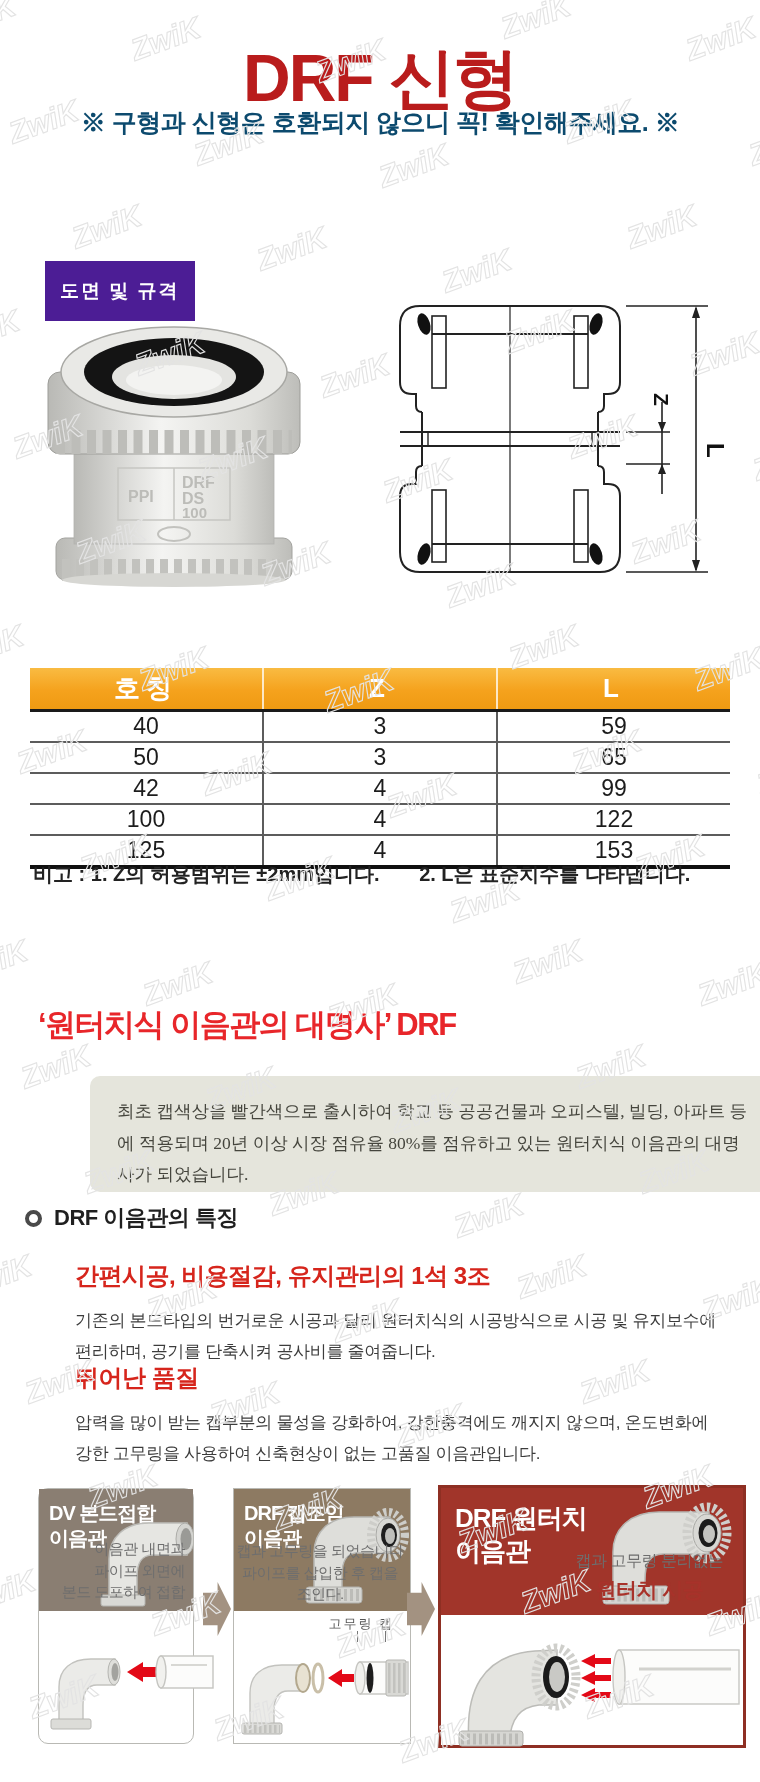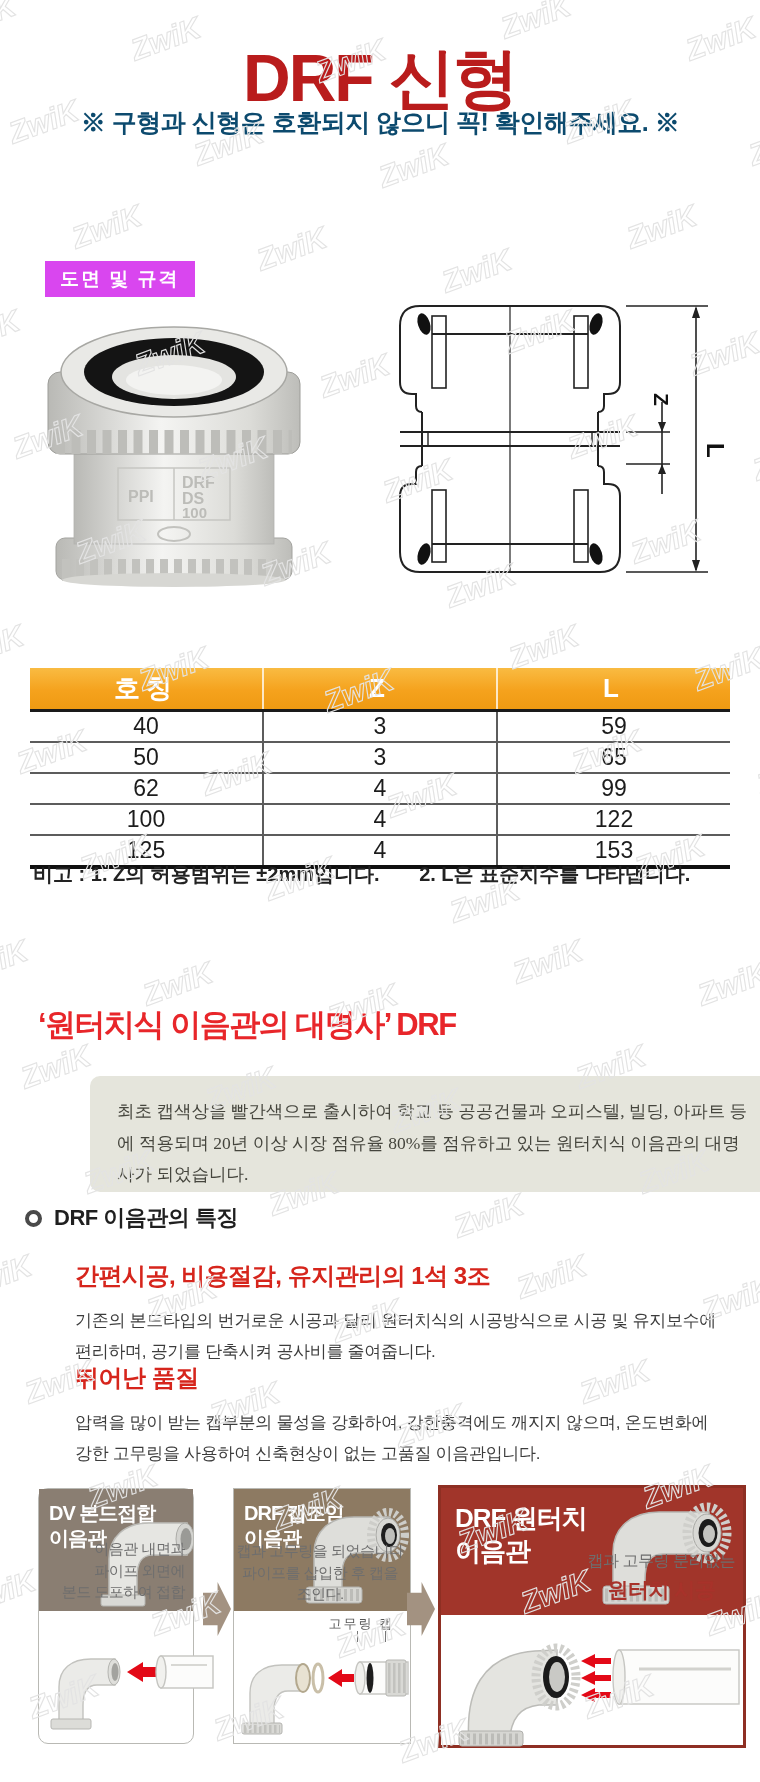--- a/index.html
+++ b/index.html
@@ -6,22 +6,22 @@
   .page{position:relative;width:760px;height:1782px;background:#ffffff;overflow:hidden;
         font-family:"Liberation Sans",sans-serif;}
 
   
   .main-title{position:absolute;top:0px;left:0;width:100%;text-align:center;
               font-size:66px;font-weight:800;color:#b91c1c;letter-spacing:-2px;margin-top:34px;}
   .warning{position:absolute;top:106px;left:0;width:100%;text-align:center;
            font-size:25px;font-weight:700;color:#0c4a6e;letter-spacing:-0.5px;}
 
   
-  .badge{position:absolute;left:45px;top:261px;background:#d946ef;color:#ffffff;
-         font-size:19px;font-weight:700;padding:5px 15px;letter-spacing:2px;}
+  .badge{position:absolute;left:45px;top:261px;background:#4c1d95;color:#ffffff;
+         font-size:19px;font-weight:700;padding:17px 15px;letter-spacing:2px;}
 
   
   .coupling-photo{position:absolute;left:46px;top:320px;}
   .tech-drawing{position:absolute;left:370px;top:294px;}
 
   
   .spec-table{position:absolute;left:30px;top:668px;width:700px;}
   .thead{display:flex;height:41px;background:linear-gradient(180deg,#f9bb42 0%,#f5a21d 55%,#ef9a12 100%);
          border-bottom:3px solid #1a1a1a;}
   .th{flex:1;text-align:center;color:#ffffff;font-size:26px;font-weight:700;
@@ -67,21 +67,21 @@
   .p-elbow{position:absolute;}
   .panel-1 .p-elbow{right:0px;top:14px;}
   .panel-2 .p-elbow{right:-2px;top:6px;}
   .panel-3 .p-elbow{right:6px;top:4px;}
   .p-body{position:relative;}
   .install-art{position:absolute;left:0px;top:24px;}
   .panel-3 .install-art{left:2px;top:6px;}
   .caption{position:absolute;font-size:15px;color:#6e6e6e;line-height:1.45;letter-spacing:-0.5px;}
   .panel-1 .caption{right:8px;bottom:8px;text-align:right;}
   .panel-2 .caption{left:0;right:4px;bottom:6px;text-align:center;}
-  .panel-3 .caption{right:8px;bottom:10px;text-align:center;font-size:16px;}
+  .panel-3 .caption{right:20px;bottom:10px;text-align:center;font-size:16px;}
   .caption .red-line{display:block;color:#a8322a;font-size:21px;font-weight:700;margin-top:2px;letter-spacing:-0.5px;}
   .part-labels{position:absolute;top:4px;right:16px;font-size:13px;color:#555555;letter-spacing:2px;}
   .pointer-line{position:absolute;width:0;height:11px;border-left:1px solid #777777;}
   .pl-1{top:20px;right:52px;}
   .pl-2{top:20px;right:24px;}
 
   
   .inter-arrow{position:absolute;top:1582px;width:28px;height:54px;background:#a39281;
                clip-path:polygon(0 20%,52% 20%,52% 0,100% 50%,52% 100%,52% 80%,0 80%);}
   .arrow-1{left:203px;}
@@ -196,21 +196,21 @@
       <div class="td">40</div>
       <div class="td">3</div>
       <div class="td">59</div>
     </div>
     <div class="trow">
       <div class="td">50</div>
       <div class="td">3</div>
       <div class="td">65</div>
     </div>
     <div class="trow">
-      <div class="td">62</div>
+      <div class="td">42</div>
       <div class="td">4</div>
       <div class="td">99</div>
     </div>
     <div class="trow">
       <div class="td">100</div>
       <div class="td">4</div>
       <div class="td">122</div>
     </div>
     <div class="trow last">
       <div class="td">125</div>

